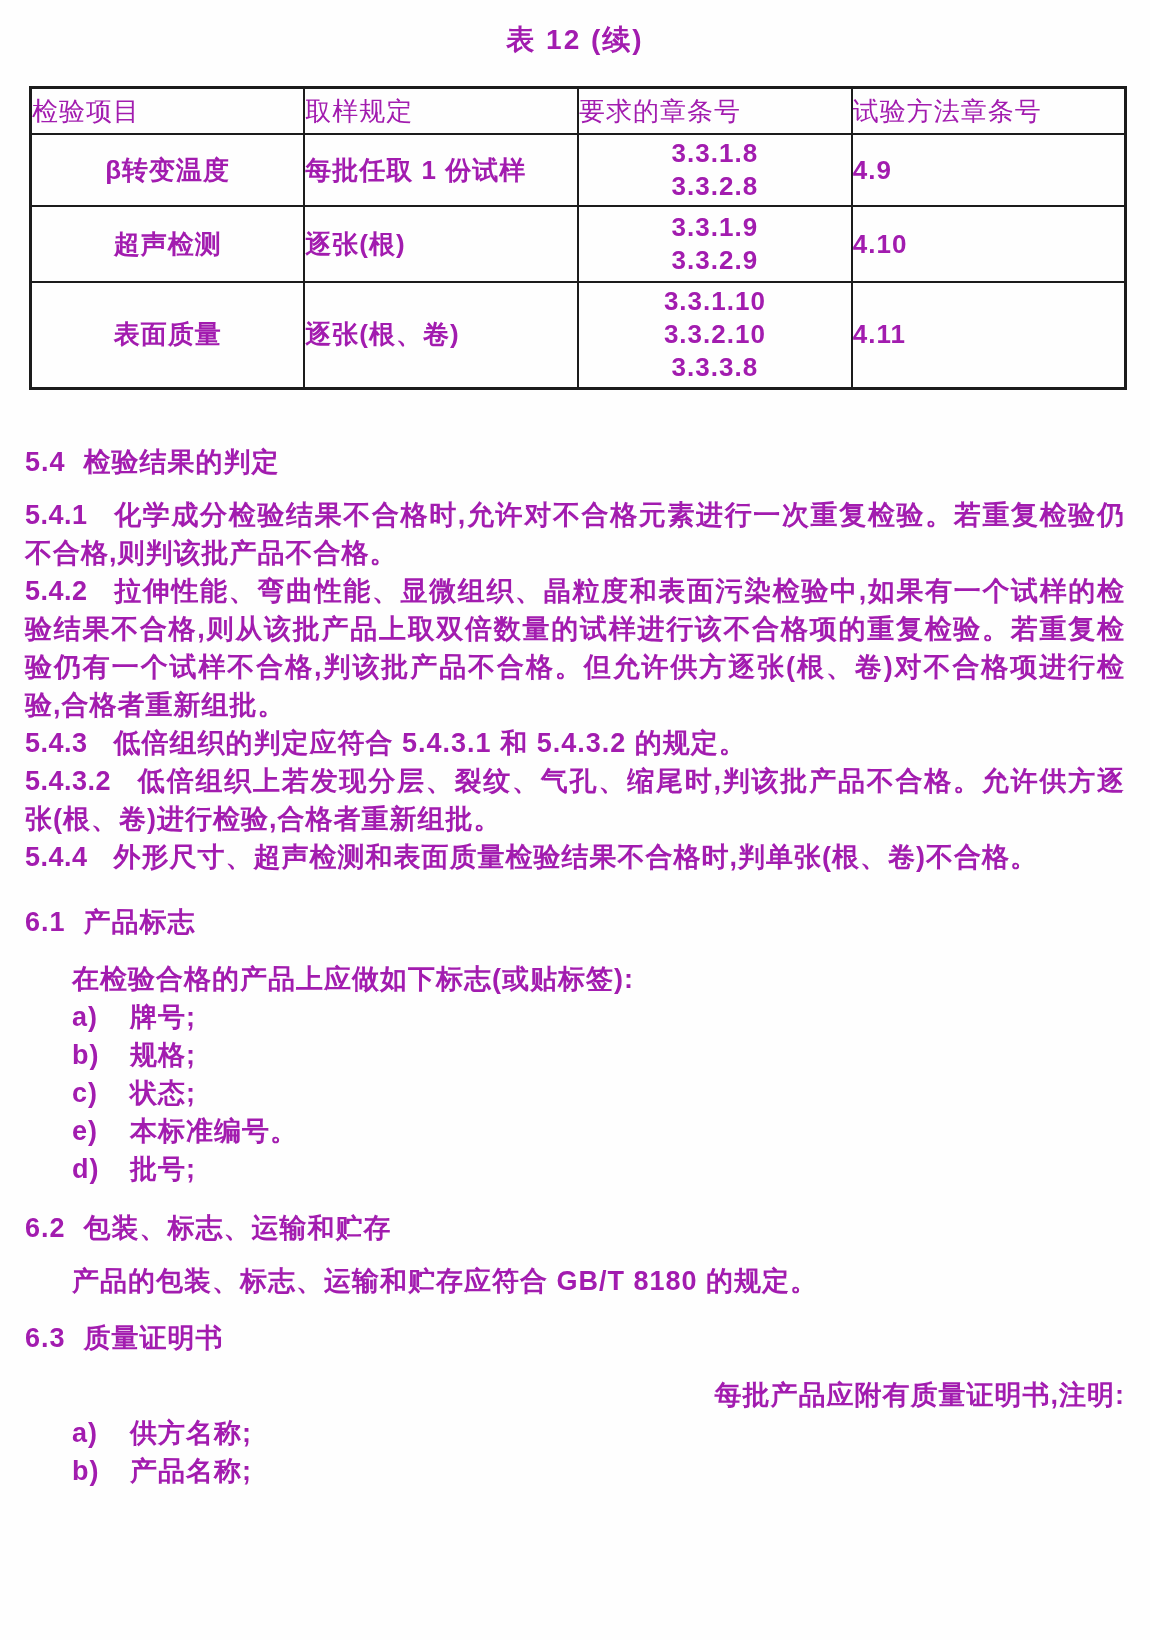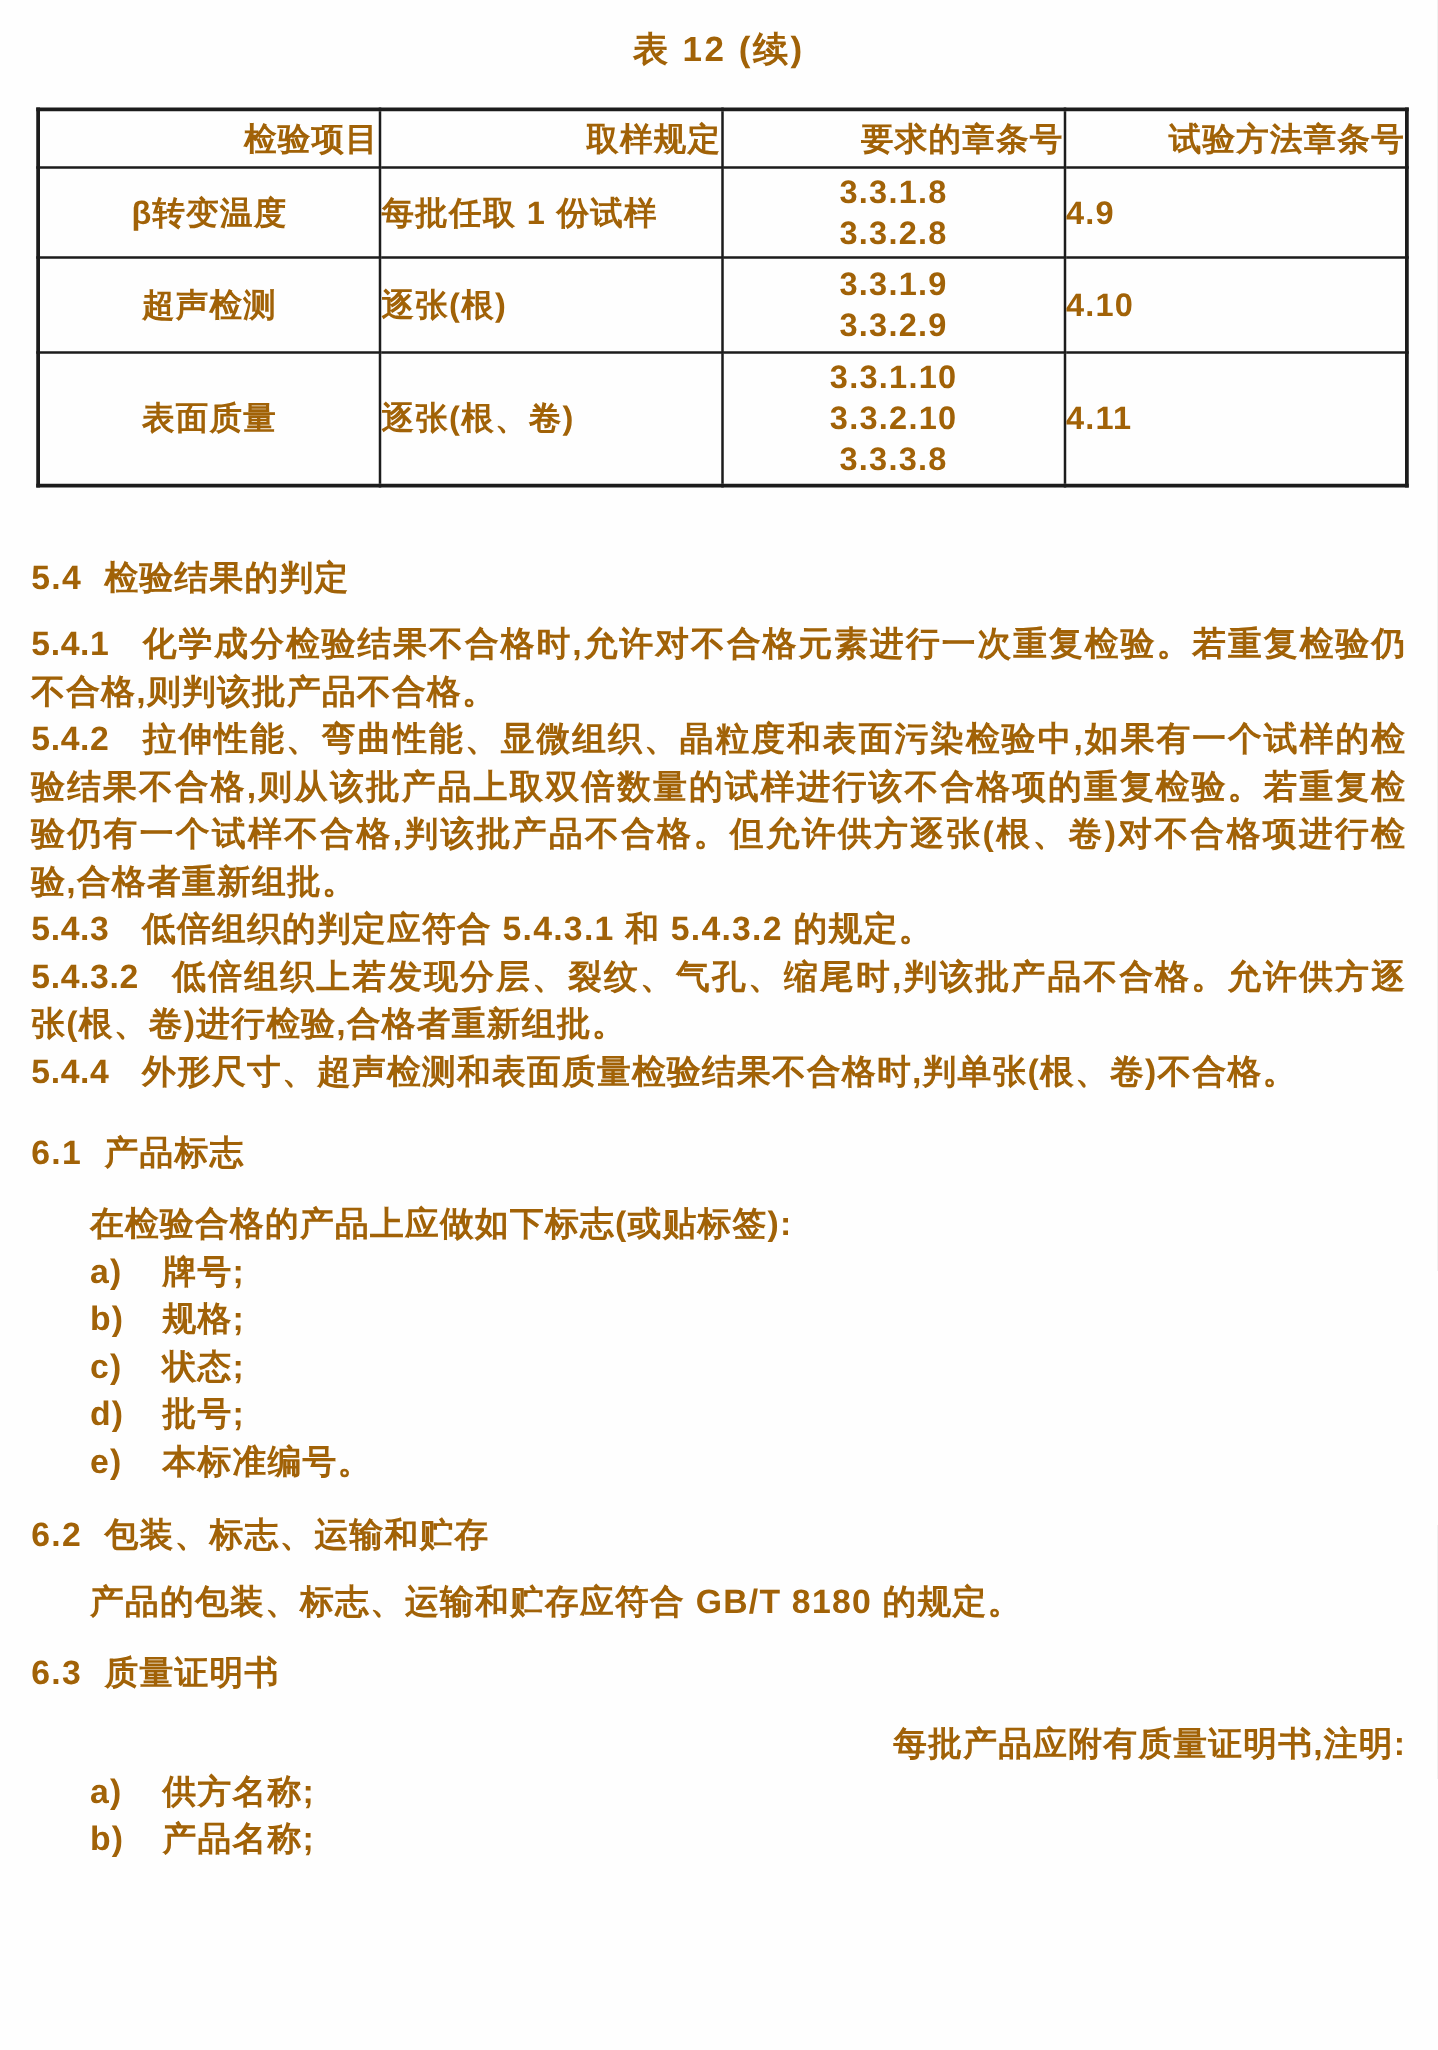--- a/index.html
+++ b/index.html
@@ -5,21 +5,21 @@
   html,body{margin:0;padding:0;background:#e8e8e8;}
   .page{
     position:relative;
     width:1150px;height:1640px;
     margin:0 auto;
     background:#fefefe;
     box-sizing:border-box;
     padding:20px 25px 0 25px;
     overflow:hidden;
     font-family:"Liberation Sans","DejaVu Sans",sans-serif;
-    color:#a16207;
+    color:#a21caf;
     font-weight:bold;
     -webkit-font-smoothing:antialiased;
   }
   .doc-title{
     text-align:center;
     font-size:28px;
     line-height:40px;
     letter-spacing:2px;
   }
   
@@ -33,22 +33,22 @@
   }
   table.spec th, table.spec td{
     border:2px solid #1c1c1c;
     padding:0;
     font-size:26px;
     letter-spacing:1px;
     vertical-align:middle;
   }
   table.spec th{
     height:44px;
-    text-align:right;
-    font-weight:bold;
+    text-align:left;
+    font-weight:normal;
   }
   td.c-item{width:206px;text-align:center;}
   td.c-samp{width:540px;text-align:left;padding-left:14px;}
   td.c-req{width:173px;text-align:center;}
   td.c-meth{width:171px;text-align:left;}
   tr.r1{height:72px;margin-left:48px;}
   tr.r2{height:76px;}
   tr.r3{height:106px;}
   .req-line{line-height:33px;}
   
@@ -167,24 +167,24 @@
   <div class="li">
     <span class="li-label">a)</span><span>牌号;</span>
   </div>
   <div class="li">
     <span class="li-label">b)</span><span>规格;</span>
   </div>
   <div class="li">
     <span class="li-label">c)</span><span>状态;</span>
   </div>
   <div class="li">
+    <span class="li-label">e)</span><span>本标准编号。</span>
+  </div>
+  <div class="li">
     <span class="li-label">d)</span><span>批号;</span>
-  </div>
-  <div class="li">
-    <span class="li-label">e)</span><span>本标准编号。</span>
   </div>
 
   <div class="h2 h62">
     <span class="h-num">6.2</span><span>包装、标志、运输和贮存</span>
   </div>
 
   <p class="para ind p62">产品的包装、标志、运输和贮存应符合 GB/T 8180 的规定。</p>
 
   <div class="h2 h63">
     <span class="h-num">6.3</span><span>质量证明书</span>

